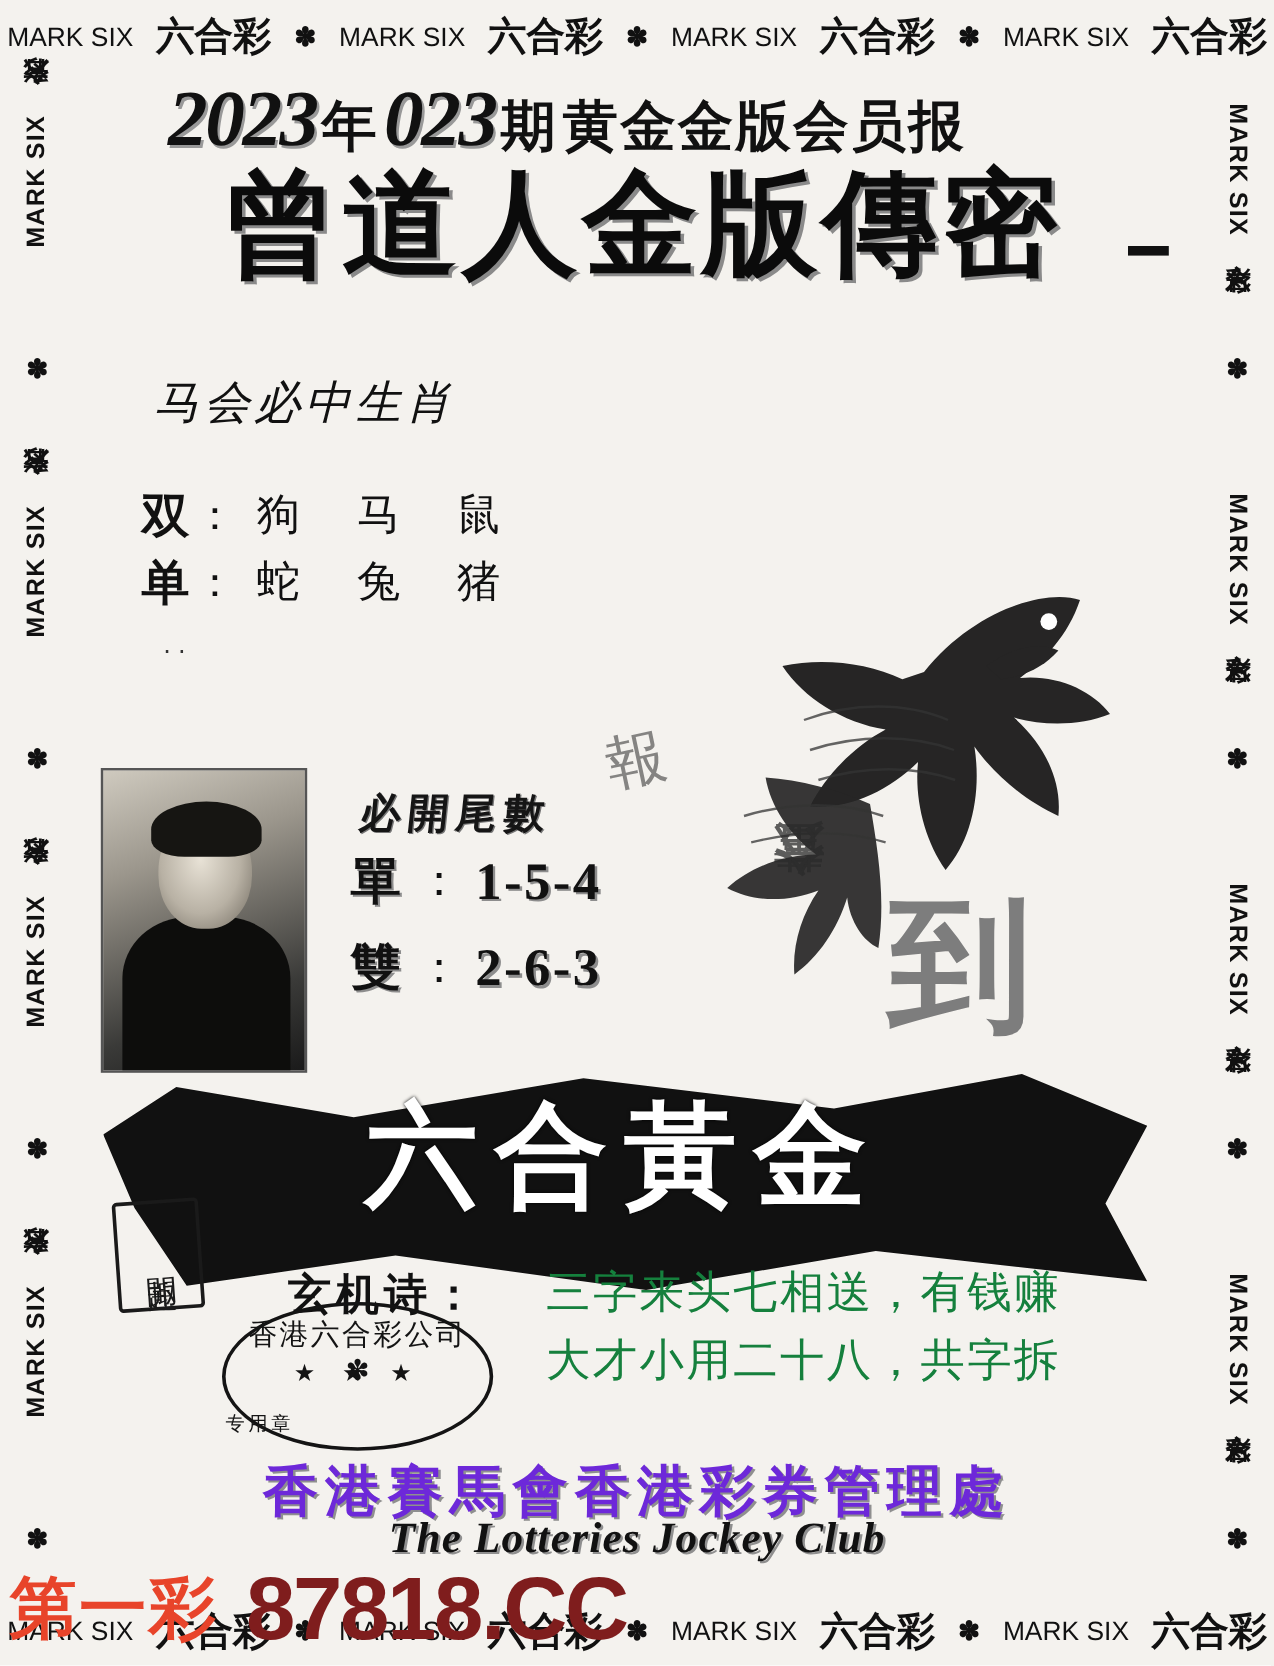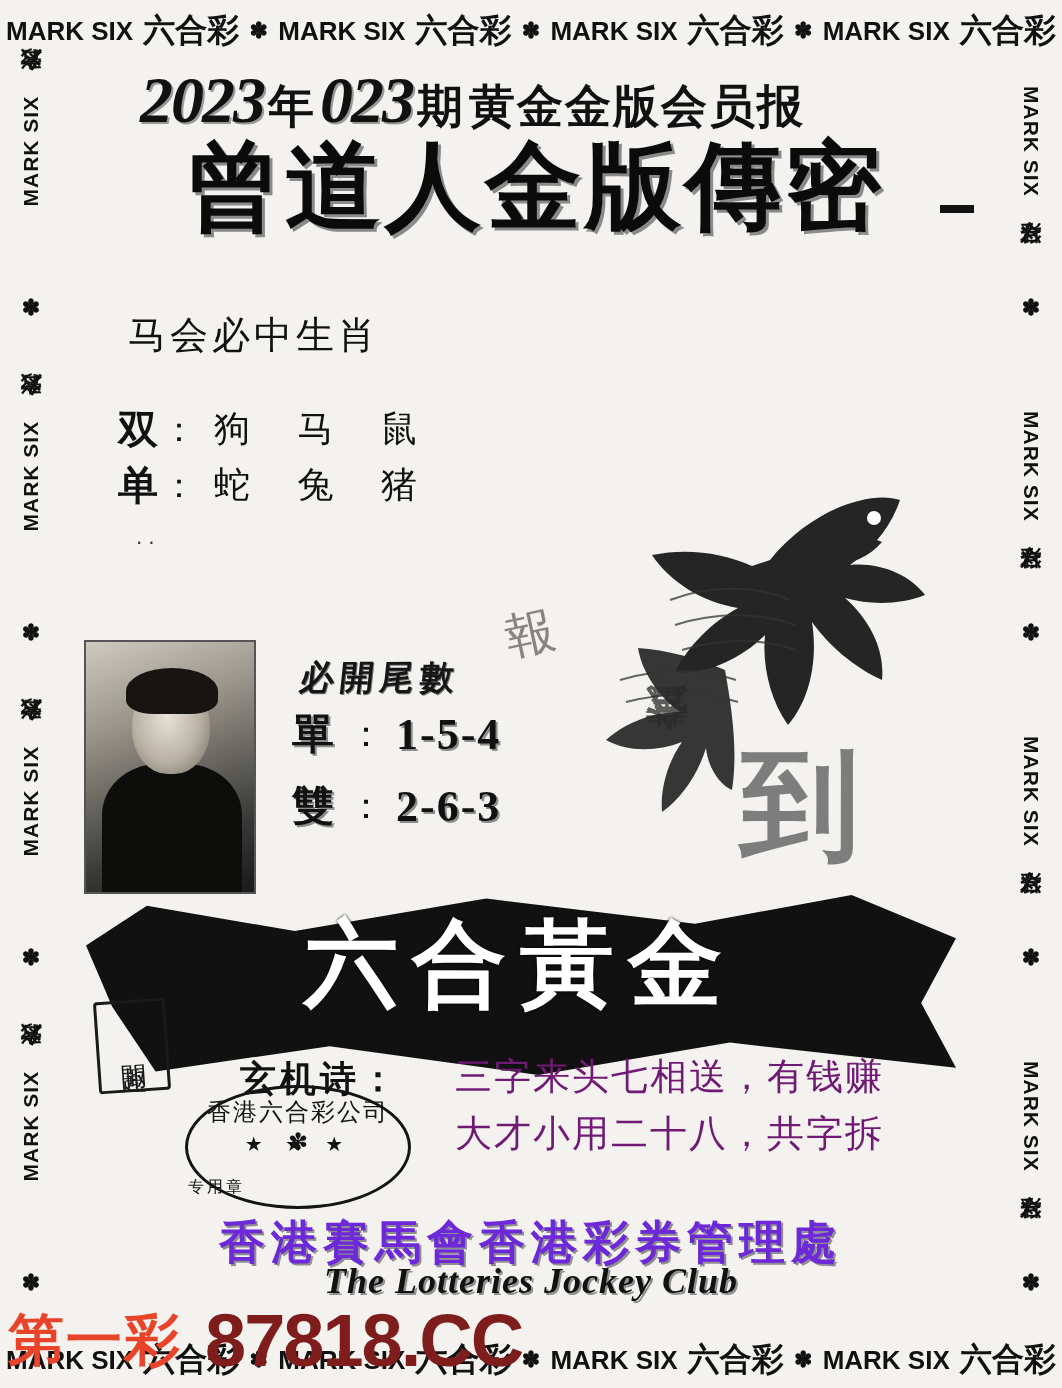--- a/index.html
+++ b/index.html
@@ -65,23 +65,23 @@
     font-size: 21px;
     letter-spacing: 1px;
     font-weight: bold;
     font-family: "Liberation Sans", sans-serif;
   }
   .right .vitem {
     writing-mode: vertical-rl;
     transform: none;
   }
   .hitem {
-    font-size: 26px;
+    font-size: 22px;
     letter-spacing: 0px;
-    font-weight: bold;
+    font-weight: normal;
   }
   .hcn {
     font-size: 32px;
     font-family: "DejaVu Sans", sans-serif;
     font-weight: bold;
   }
   .flower {
     display: inline-block;
     font-size: 22px;
     line-height: 1;
@@ -137,20 +137,21 @@
   }
   
   .zodiac-heading {
     position: absolute;
     top: 310px;
     left: 128px;
     font-size: 38px;
     font-family: "DejaVu Sans", sans-serif;
     color: #111;
     letter-spacing: 4px;
+    font-style: italic;
   }
   .zodiac-row {
     position: absolute;
     left: 118px;
     display: flex;
     align-items: center;
     font-family: "DejaVu Sans", sans-serif;
     color: #111;
   }
   .zodiac-row.r1 { top: 402px; }
@@ -342,21 +343,21 @@
     font-family: "DejaVu Sans", sans-serif;
     color: #111;
     letter-spacing: 4px;
   }
   .poem-lines {
     position: absolute;
     top: 1048px;
     left: 455px;
     font-size: 37px;
     font-family: "DejaVu Sans", sans-serif;
-    color: #701a75;
+    color: #15803d;
     line-height: 1.55;
     letter-spacing: 2px;
   }
   
   .seal {
     position: absolute;
     top: 1085px;
     left: 185px;
     width: 220px;
     height: 118px;

